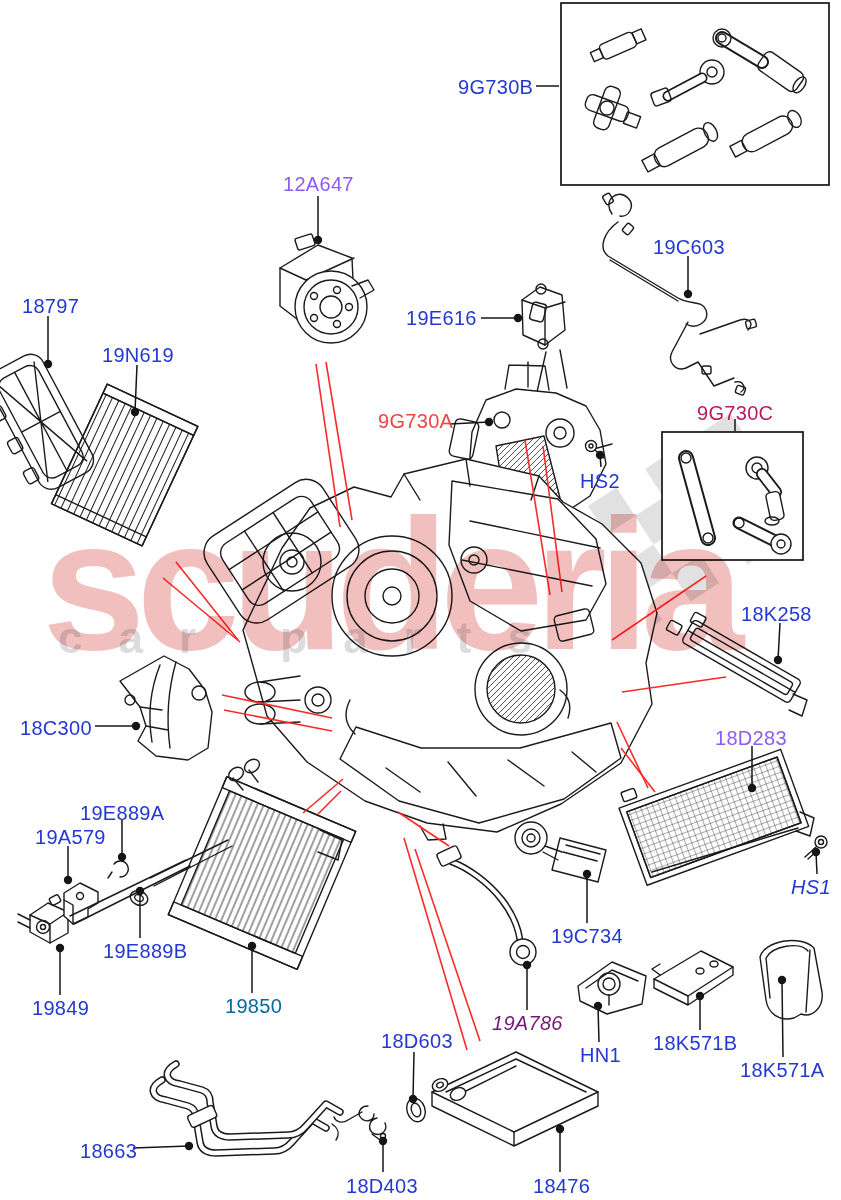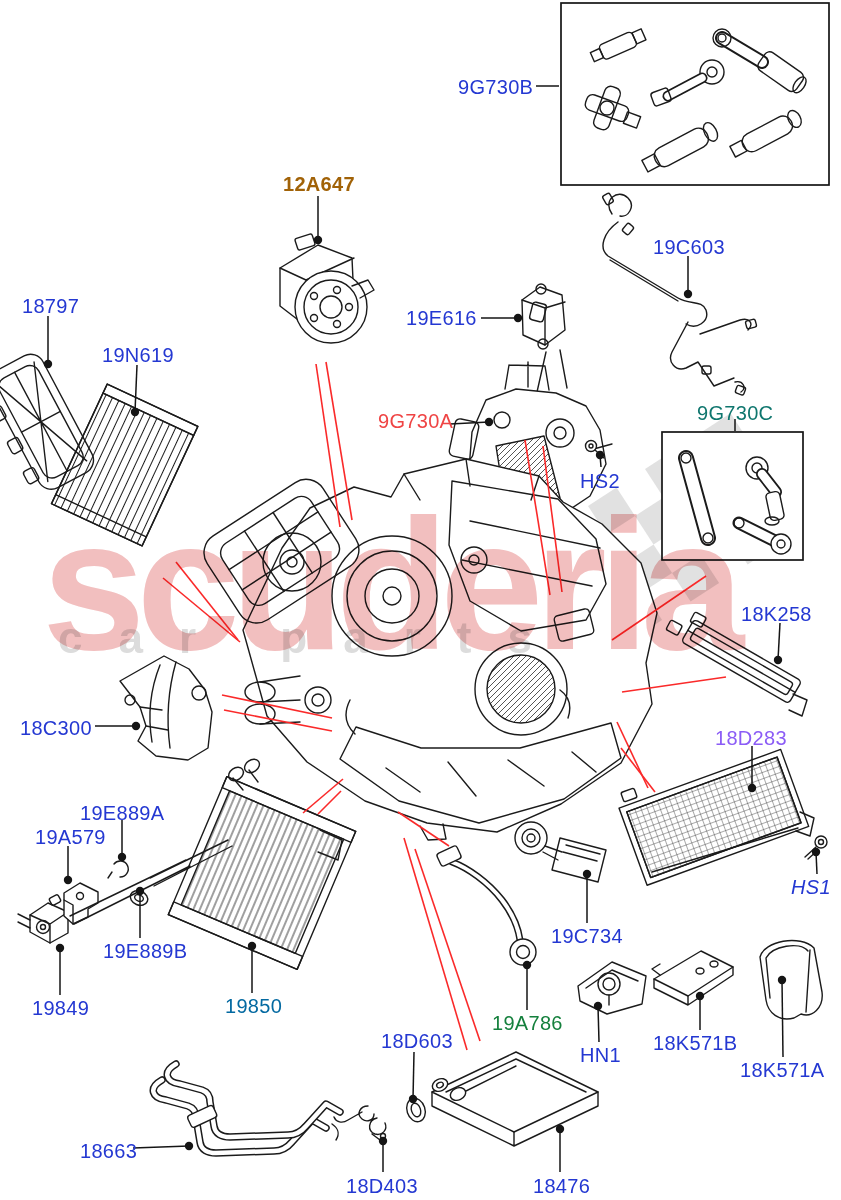--- a/index.html
+++ b/index.html
@@ -425,39 +425,39 @@
         <line x1="587" y1="923" x2="587" y2="874" stroke="#151515" stroke-width="1.5"></line>
         <circle cx="587" cy="874" r="4.2" fill="#151515" stroke="none"></circle>
       </g>
 </svg>
 
 <div class="wm wm-brand" style="color: rgb(242, 191, 191);">scuderia</div>
 <div class="wm wm-tagline" style="color: rgb(220, 220, 220);">car parts</div>
 
 <div id="labels-layer">
       <div class="part-label" style="left: 458px; top: 76px; color: rgb(36, 56, 210);">9G730B</div>
-      <div class="part-label" style="left: 283px; top: 173px; color: #a16207; font-weight: bold;">12A647</div>
+      <div class="part-label" style="left: 283px; top: 173px; color: #8b5cf6;">12A647</div>
       <div class="part-label" style="left: 22px; top: 295px; color: rgb(36, 56, 210);">18797</div>
       <div class="part-label" style="left: 102px; top: 344px; color: rgb(36, 56, 210);">19N619</div>
       <div class="part-label" style="left: 406px; top: 307px; color: rgb(36, 56, 210);">19E616</div>
       <div class="part-label" style="left: 653px; top: 236px; color: rgb(36, 56, 210);">19C603</div>
       <div class="part-label" style="left: 378px; top: 410px; color: #ef4444;">9G730A</div>
       <div class="part-label" style="left: 580px; top: 470px; color: rgb(36, 56, 210);">HS2</div>
-      <div class="part-label" style="left: 697px; top: 402px; color: #0f766e;">9G730C</div>
+      <div class="part-label" style="left: 697px; top: 402px; color: #be185d;">9G730C</div>
       <div class="part-label" style="left: 741px; top: 603px; color: rgb(36, 56, 210);">18K258</div>
       <div class="part-label" style="left: 715px; top: 727px; color: #8b5cf6;">18D283</div>
       <div class="part-label" style="left: 20px; top: 717px; color: rgb(36, 56, 210);">18C300</div>
       <div class="part-label" style="left: 80px; top: 802px; color: rgb(36, 56, 210);">19E889A</div>
       <div class="part-label" style="left: 35px; top: 826px; color: rgb(36, 56, 210);">19A579</div>
       <div class="part-label" style="left: 103px; top: 940px; color: rgb(36, 56, 210);">19E889B</div>
       <div class="part-label" style="left: 32px; top: 997px; color: rgb(36, 56, 210);">19849</div>
       <div class="part-label" style="left: 225px; top: 995px; color: #0369a1;">19850</div>
       <div class="part-label" style="left: 791px; top: 876px; color: rgb(36, 56, 210); font-style: italic;">HS1</div>
       <div class="part-label" style="left: 551px; top: 925px; color: rgb(36, 56, 210);">19C734</div>
-      <div class="part-label" style="left: 492px; top: 1012px; color: #15803d;">19A786</div>
+      <div class="part-label" style="left: 492px; top: 1012px; color: #701a75; font-style: italic;">19A786</div>
       <div class="part-label" style="left: 580px; top: 1044px; color: rgb(36, 56, 210);">HN1</div>
       <div class="part-label" style="left: 653px; top: 1032px; color: rgb(36, 56, 210);">18K571B</div>
       <div class="part-label" style="left: 740px; top: 1059px; color: rgb(36, 56, 210);">18K571A</div>
       <div class="part-label" style="left: 381px; top: 1030px; color: rgb(36, 56, 210);">18D603</div>
       <div class="part-label" style="left: 80px; top: 1140px; color: rgb(36, 56, 210);">18663</div>
       <div class="part-label" style="left: 346px; top: 1175px; color: rgb(36, 56, 210);">18D403</div>
       <div class="part-label" style="left: 533px; top: 1175px; color: rgb(36, 56, 210);">18476</div>
     </div>
 
 </div>

